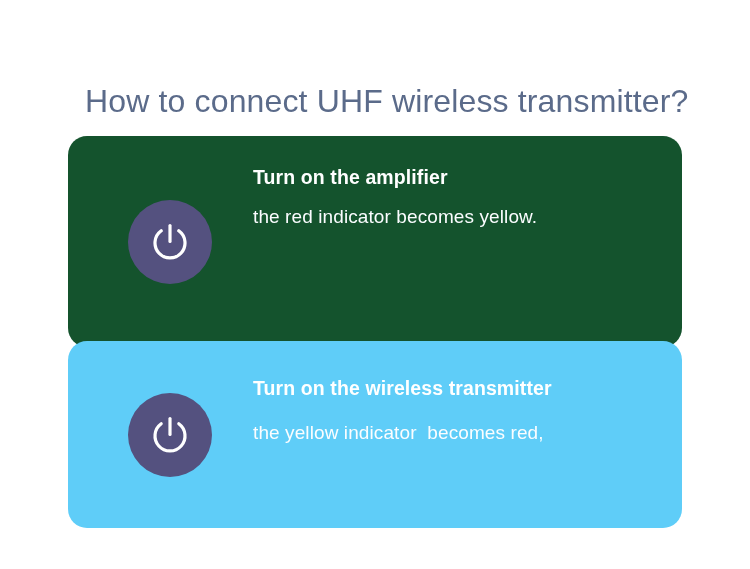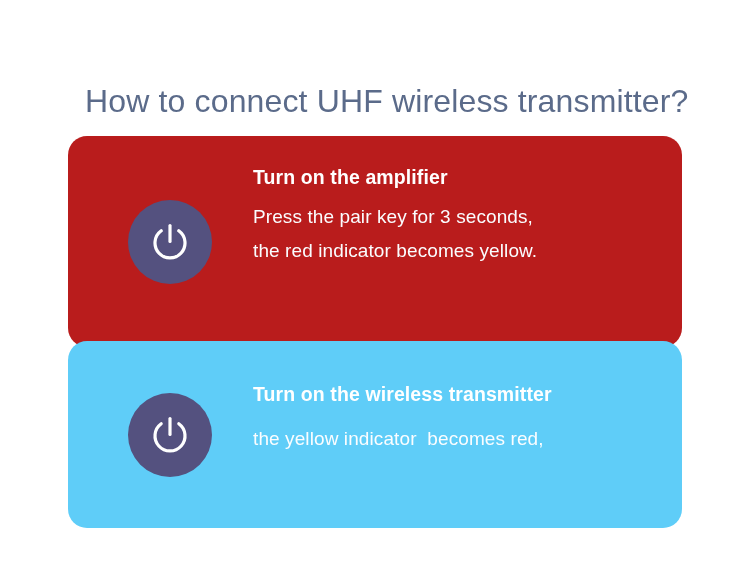--- a/index.html
+++ b/index.html
@@ -38,21 +38,21 @@
     left: 68px;
     width: 614px;
     border-radius: 19px;
     box-sizing: border-box;
     display: flex;
     align-items: center;
   }
   .card--one {
     top: 136px;
     height: 211px;
-    background: #b91c1c;
+    background: #14532d;
   }
   .card--two {
     top: 341px;
     height: 187px;
     background: #5fcdf8;
   }
 
   
   .card-icon-wrap {
     position: absolute;
@@ -103,21 +103,20 @@
   .card-body li {
     font-size: 19px;
     font-weight: 400;
     color: #fbfdff;
     line-height: 34px;
     letter-spacing: 0.1px;
     white-space: pre;
   }
   .card--two .card-heading {
     margin-bottom: 16px;
-    margin-top: 6px;
   }
 </style>
 </head>
 <body>
 
 <div class="page">
 
   <div class="page-title">How to connect UHF wireless transmitter?</div>
 
   <div class="card card--one">
@@ -125,21 +124,20 @@
       <div class="power-circle">
         <svg width="46" height="46" viewBox="0 0 46 46" aria-hidden="true">
           <path d="M14.2 11.8 A15 15 0 1 0 31.8 11.8" fill="none" stroke="#ffffff" stroke-width="3.2" stroke-linecap="round"></path>
           <line x1="23" y1="6.5" x2="23" y2="22.5" stroke="#ffffff" stroke-width="3.2" stroke-linecap="round"></line>
         </svg>
       </div>
     </div>
     <div class="card-text">
       <div class="card-heading">Turn on the amplifier</div>
       <ul class="card-body">
-        <li>Press the pair key for 3 seconds,</li>
         <li>the red indicator becomes yellow.</li>
       </ul>
     </div>
   </div>
 
   <div class="card card--two">
     <div class="card-icon-wrap">
       <div class="power-circle">
         <svg width="46" height="46" viewBox="0 0 46 46" aria-hidden="true">
           <path d="M14.2 11.8 A15 15 0 1 0 31.8 11.8" fill="none" stroke="#ffffff" stroke-width="3.2" stroke-linecap="round"></path>

